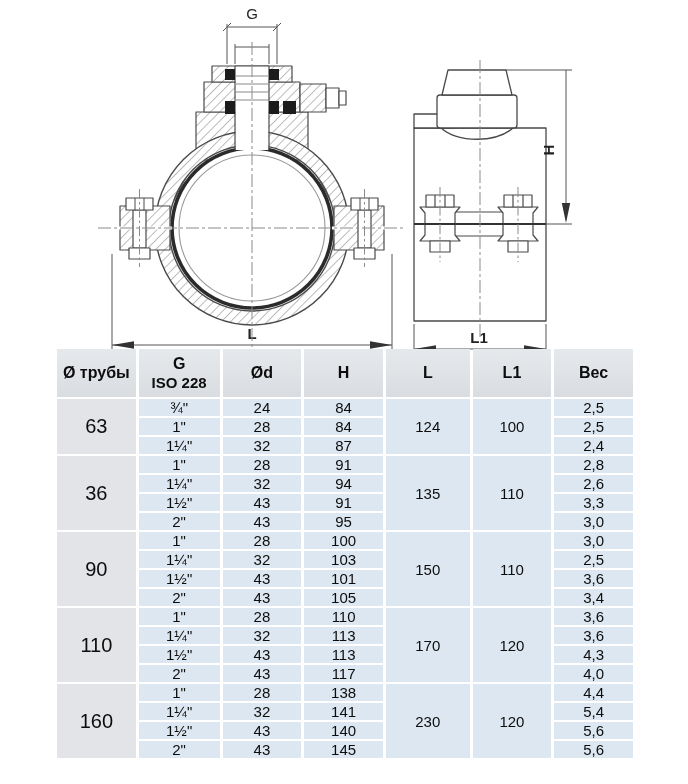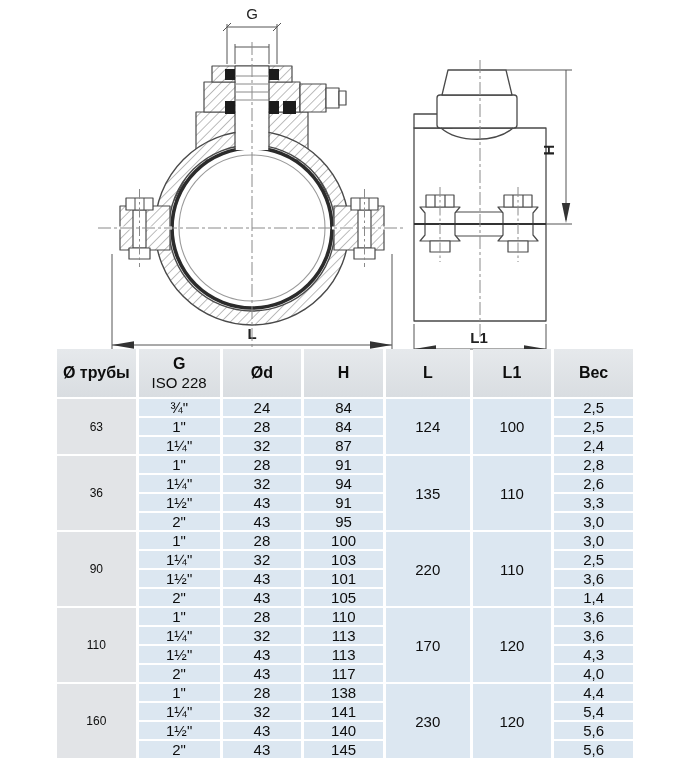--- a/index.html
+++ b/index.html
@@ -8,26 +8,26 @@
   .drawing{position:absolute;left:0;top:0;width:688px;height:364px;}
   svg text{font-family:"Liberation Sans","DejaVu Sans",sans-serif;}
 
   .spec-table-wrap{position:absolute;left:54px;top:347px;width:582px;}
   table.spec{width:582px;border-collapse:separate;border-spacing:3px 2px;table-layout:fixed;}
   table.spec th{
     background:linear-gradient(#e6e9ec,#d9dde1);
     height:48px;font-weight:bold;font-size:16px;line-height:1.15;
     text-align:center;vertical-align:middle;padding:0;color:#0d0d0d;
   }
-  table.spec th .h2{font-weight:normal;font-size:15px;}
+  table.spec th .h2{font-weight:bold;font-size:15px;}
   table.spec td{
     background:#dce7f1;text-align:center;vertical-align:middle;
     font-size:15px;height:16.5px;padding:0;color:#0d0d0d;white-space:nowrap;
   }
-  table.spec td.col-dn{background:#e2e4e7;font-size:12px;}
+  table.spec td.col-dn{background:#e2e4e7;font-size:20px;}
 </style>
 </head>
 <body>
 
 <div class="page">
 
   <div class="drawing">
     <svg width="688" height="364" viewBox="0 0 688 364">
       <defs>
         <pattern id="hatch" patternUnits="userSpaceOnUse" width="6.5" height="6.5" patternTransform="rotate(45)">
@@ -250,41 +250,41 @@
             <td class="">2"</td>
             <td class="">43</td>
             <td class="">95</td>
             <td class="">3,0</td>
           </tr>
           <tr>
             <td class="col-dn" rowspan="4">90</td>
             <td class="">1"</td>
             <td class="">28</td>
             <td class="">100</td>
-            <td class="" rowspan="4">220</td>
+            <td class="" rowspan="4">150</td>
             <td class="" rowspan="4">110</td>
             <td class="">3,0</td>
           </tr>
           <tr>
             <td class="">1¼"</td>
             <td class="">32</td>
             <td class="">103</td>
             <td class="">2,5</td>
           </tr>
           <tr>
             <td class="">1½"</td>
             <td class="">43</td>
             <td class="">101</td>
             <td class="">3,6</td>
           </tr>
           <tr>
             <td class="">2"</td>
             <td class="">43</td>
             <td class="">105</td>
-            <td class="">1,4</td>
+            <td class="">3,4</td>
           </tr>
           <tr>
             <td class="col-dn" rowspan="4">110</td>
             <td class="">1"</td>
             <td class="">28</td>
             <td class="">110</td>
             <td class="" rowspan="4">170</td>
             <td class="" rowspan="4">120</td>
             <td class="">3,6</td>
           </tr>

